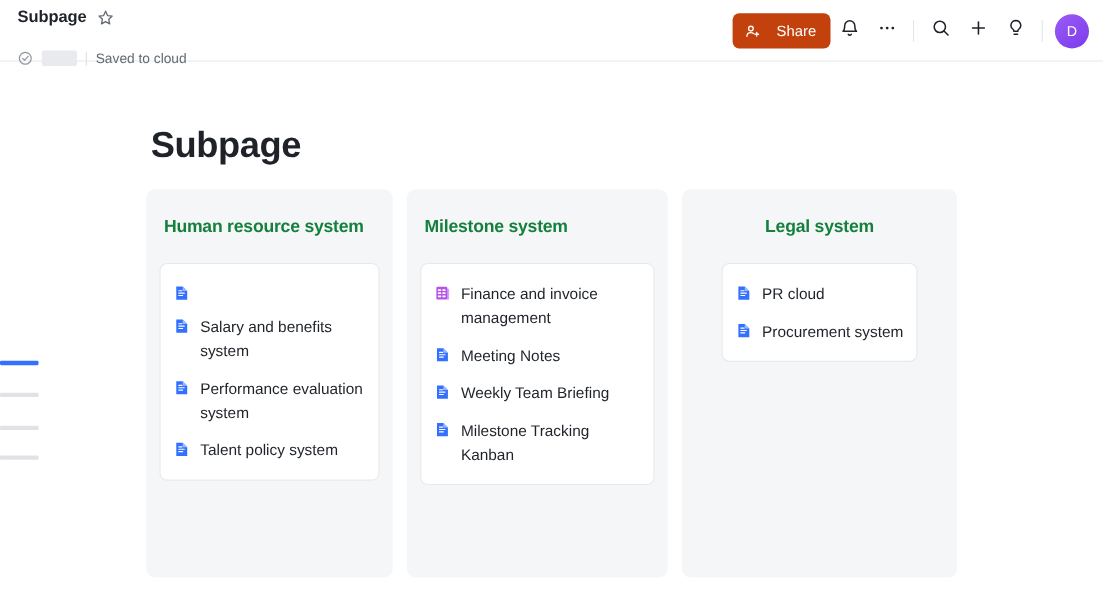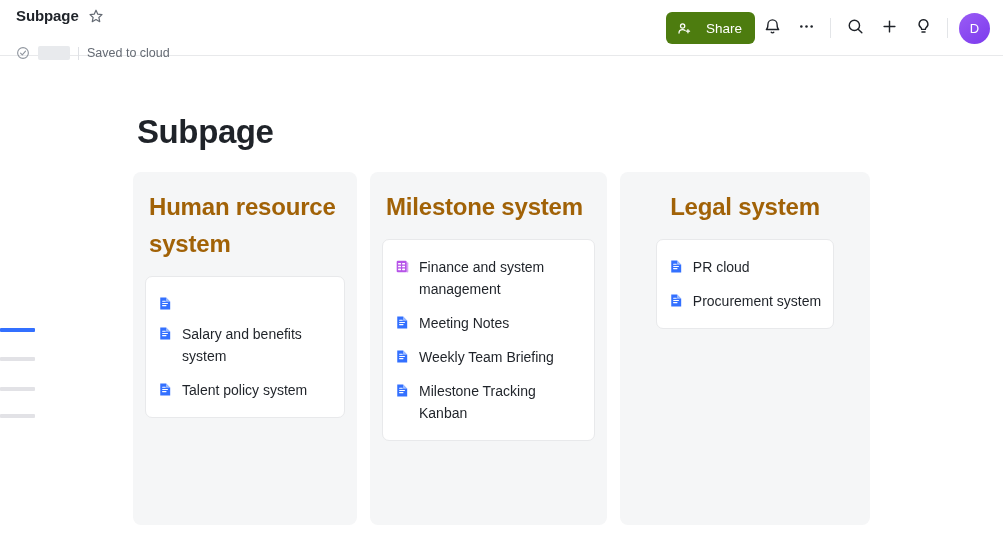--- a/index.html
+++ b/index.html
@@ -35,21 +35,21 @@
     width: 32px; height: 14px; background: #e8eaed; border-radius: 2px;
   }
   .sub-div { width: 1px; height: 13px; background: #dfe1e5; }
   .saved-text { font-size: 12.5px; color: #646a73; }
 
   .right-cluster {
     position: absolute; right: 13px; top: 0; height: 56px;
     display: flex; align-items: center; gap: 0;
   }
   .share-btn {
-    height: 32px; background: #4d7c0f; color: #fff;
+    height: 32px; background: #c2410c; color: #fff;
     border: none; border-radius: 6px;
     font-family: "Liberation Sans", sans-serif;
     font-size: 13.5px; padding: 0 13px 0 11px;
     display: flex; align-items: center; gap: 14px;
     cursor: pointer;
   }
   .share-btn svg { display: block; }
   .icon-btn {
     width: 34px; height: 34px; border-radius: 6px;
     display: flex; align-items: center; justify-content: center;
@@ -79,21 +79,21 @@
     position: absolute; left: 133px; top: 172px;
     display: flex; gap: 13px; align-items: flex-start;
   }
   .col {
     background: #f5f6f7; border-radius: 8px;
     padding: 16px 12px 12px 12px;
     min-height: 353px;
     display: flex; flex-direction: column;
   }
   .col-title {
-    font-size: 24px; font-weight: bold; color: #a16207;
+    font-size: 16px; font-weight: bold; color: #15803d;
     line-height: 37px; letter-spacing: -0.2px;
     margin: 0 4px 14px 4px;
   }
   .card {
     background: #ffffff; border: 1px solid #e8e9eb;
     border-radius: 7px; padding: 10px 12px;
   }
   .doc-row {
     display: flex; align-items: flex-start; gap: 9px;
     padding: 6px 0; cursor: pointer;
@@ -223,20 +223,32 @@
           <span>
             <svg class="ic" width="15" height="15" viewBox="0 0 16 16">
               <path d="M2.4 1.6h6.2L13 6v8.4H2.4z" fill="#3370ff"></path>
               <path d="M8.6 1.6 13 6H8.6z" fill="#9dbcff"></path>
               <rect x="4.3" y="5.1" width="4.1" height="1.1" rx="0.5" fill="#fff"></rect>
               <rect x="4.3" y="7.4" width="6.4" height="1.1" rx="0.5" fill="#fff"></rect>
               <rect x="4.3" y="9.7" width="4.8" height="1.1" rx="0.5" fill="#fff"></rect>
             </svg>
           </span>
           <span class="doc-row-label">Salary and benefits system</span>
+        </div>
+        <div class="doc-row">
+          <span>
+            <svg class="ic" width="15" height="15" viewBox="0 0 16 16">
+              <path d="M2.4 1.6h6.2L13 6v8.4H2.4z" fill="#3370ff"></path>
+              <path d="M8.6 1.6 13 6H8.6z" fill="#9dbcff"></path>
+              <rect x="4.3" y="5.1" width="4.1" height="1.1" rx="0.5" fill="#fff"></rect>
+              <rect x="4.3" y="7.4" width="6.4" height="1.1" rx="0.5" fill="#fff"></rect>
+              <rect x="4.3" y="9.7" width="4.8" height="1.1" rx="0.5" fill="#fff"></rect>
+            </svg>
+          </span>
+          <span class="doc-row-label">Performance evaluation system</span>
         </div>
         <div class="doc-row">
           <span>
             <svg class="ic" width="15" height="15" viewBox="0 0 16 16">
               <path d="M2.4 1.6h6.2L13 6v8.4H2.4z" fill="#3370ff"></path>
               <path d="M8.6 1.6 13 6H8.6z" fill="#9dbcff"></path>
               <rect x="4.3" y="5.1" width="4.1" height="1.1" rx="0.5" fill="#fff"></rect>
               <rect x="4.3" y="7.4" width="6.4" height="1.1" rx="0.5" fill="#fff"></rect>
               <rect x="4.3" y="9.7" width="4.8" height="1.1" rx="0.5" fill="#fff"></rect>
             </svg>
@@ -254,21 +266,21 @@
               <rect x="1.8" y="1.8" width="10.6" height="12.4" rx="1.2" fill="#b654e8"></rect>
               <rect x="12.0" y="3.4" width="2.2" height="11.0" rx="1.0" fill="#b654e8" opacity="0.55"></rect>
               <rect x="3.3" y="4.2" width="3.1" height="1.7" rx="0.4" fill="#fff"></rect>
               <rect x="7.6" y="4.2" width="3.1" height="1.7" rx="0.4" fill="#fff"></rect>
               <rect x="3.3" y="7.2" width="3.1" height="1.7" rx="0.4" fill="#fff"></rect>
               <rect x="7.6" y="7.2" width="3.1" height="1.7" rx="0.4" fill="#fff"></rect>
               <rect x="3.3" y="10.2" width="3.1" height="1.7" rx="0.4" fill="#fff"></rect>
               <rect x="7.6" y="10.2" width="3.1" height="1.7" rx="0.4" fill="#fff"></rect>
             </svg>
           </span>
-          <span class="doc-row-label">Finance and system management</span>
+          <span class="doc-row-label">Finance and invoice management</span>
         </div>
         <div class="doc-row">
           <span>
             <svg class="ic" width="15" height="15" viewBox="0 0 16 16">
               <path d="M2.4 1.6h6.2L13 6v8.4H2.4z" fill="#3370ff"></path>
               <path d="M8.6 1.6 13 6H8.6z" fill="#9dbcff"></path>
               <rect x="4.3" y="5.1" width="4.1" height="1.1" rx="0.5" fill="#fff"></rect>
               <rect x="4.3" y="7.4" width="6.4" height="1.1" rx="0.5" fill="#fff"></rect>
               <rect x="4.3" y="9.7" width="4.8" height="1.1" rx="0.5" fill="#fff"></rect>
             </svg>

